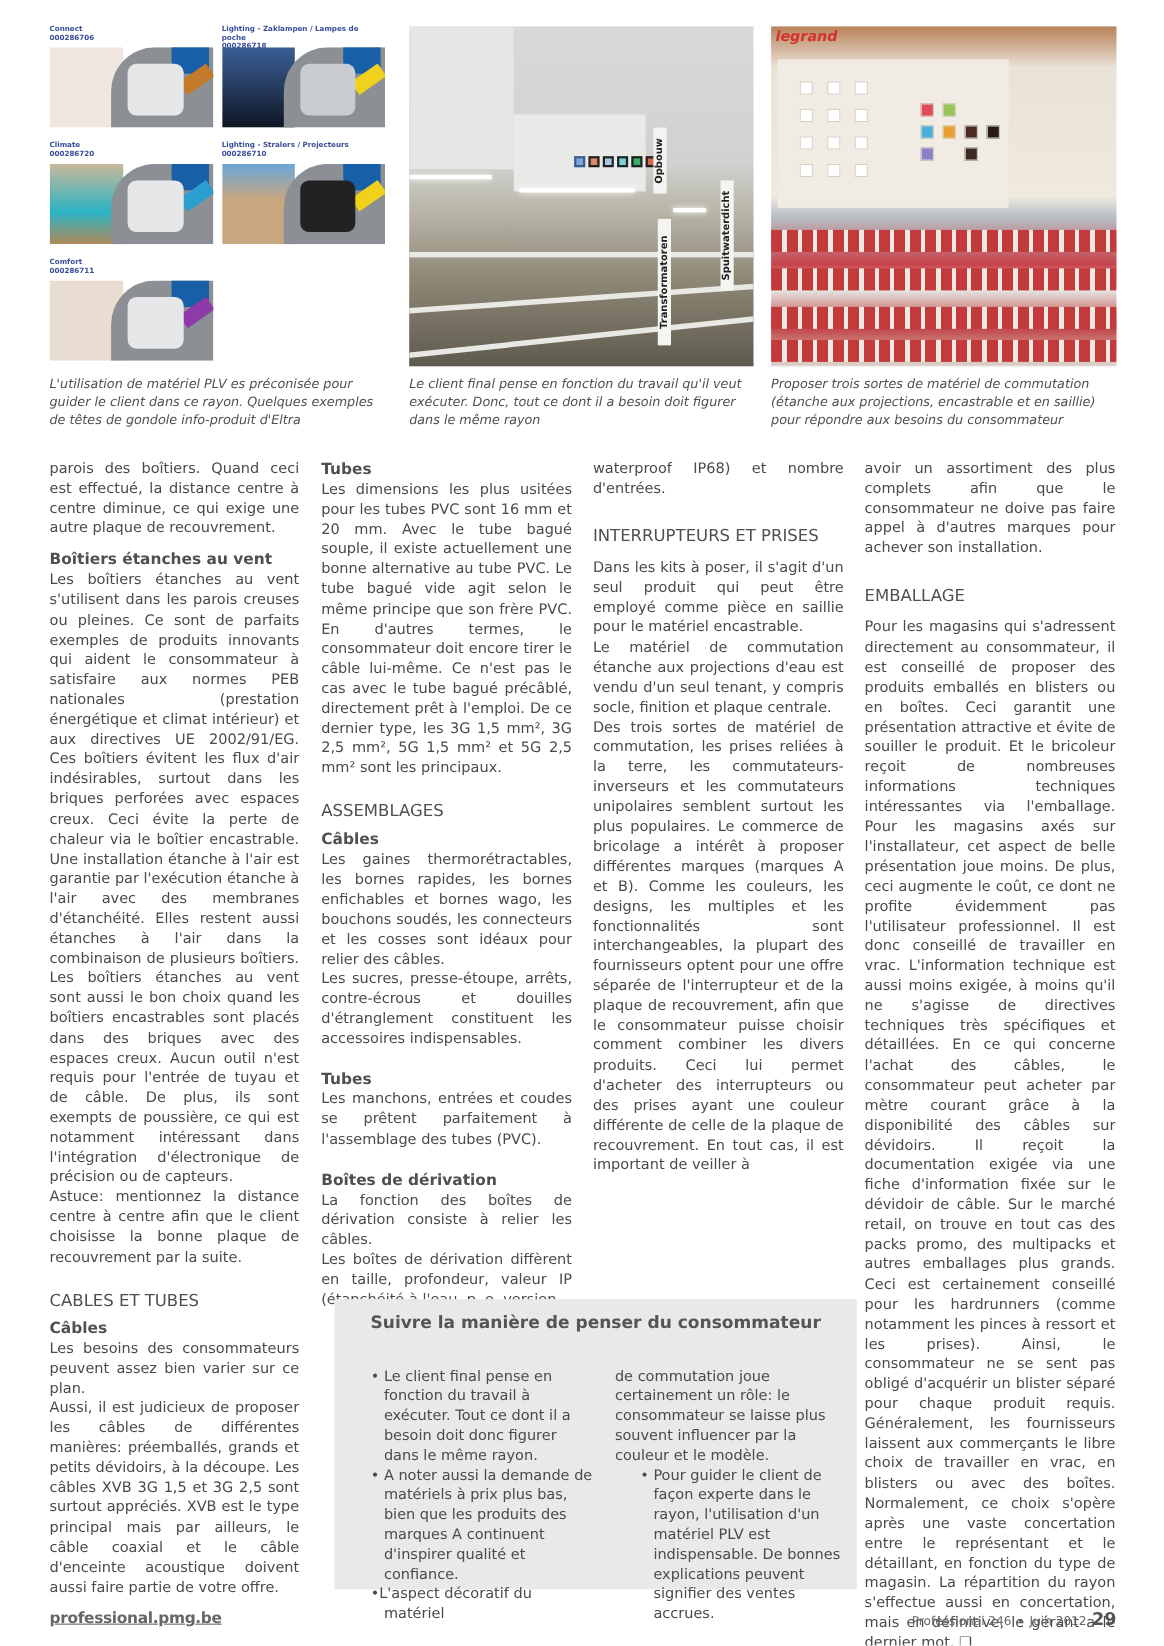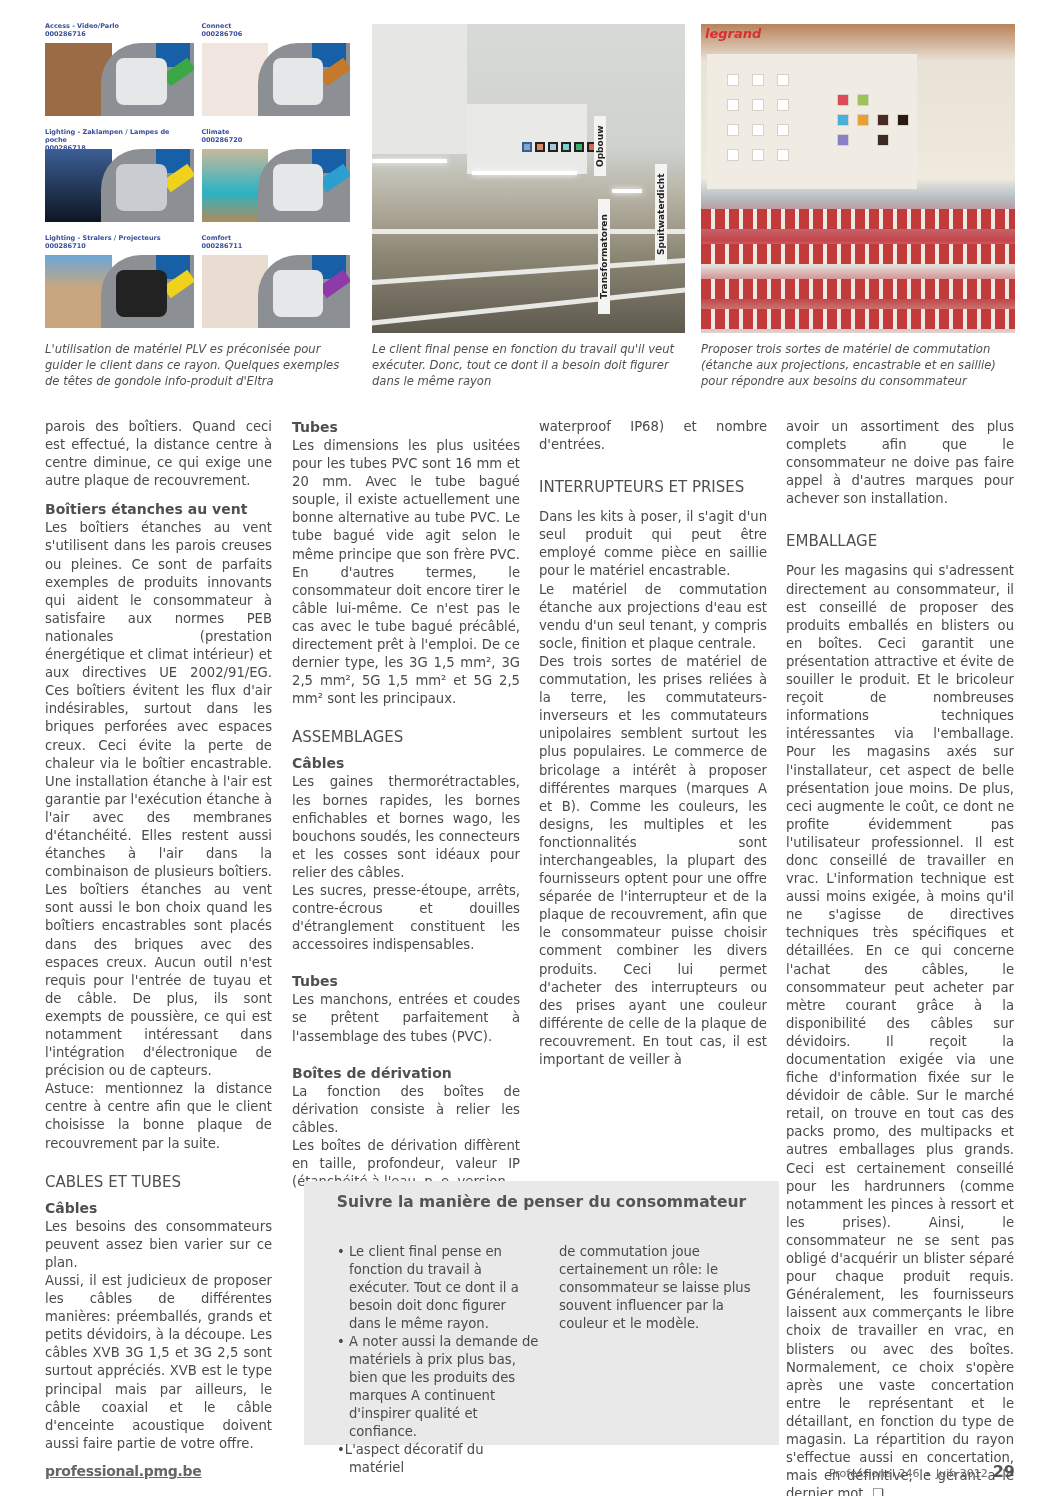--- a/index.html
+++ b/index.html
@@ -71,33 +71,20 @@
   
   .footer-left { position: absolute; left: 45px; top: 1463px; font-size: 14px; font-weight: bold; color: #666; text-decoration: underline; letter-spacing: -0.3px; }
   .footer-right { position: absolute; right: 43px; top: 1462px; font-size: 11px; color: #666; display: flex; align-items: baseline; gap: 5px; }
   .footer-right .pnum { font-size: 16px; font-weight: bold; color: #555; }
 </style>
 </head>
 <body>
 
 <div class="photo ph1">
   <div class="pgrid">
-    <div class="pcell">
-      <div class="plabel">
-          <div>Access - Video/Parlo</div>
-          <div>000286716</div>
-        </div>
-      <div class="pimg">
-          <div class="left" style="background:#9a6b44"></div>
-          <div class="right"></div>
-          <div class="tab"></div>
-          <div class="stripe" style="background:#3aa845"></div>
-          <div class="product"></div>
-        </div>
-    </div>
     <div class="pcell">
       <div class="plabel">
           <div>Connect</div>
           <div>000286706</div>
         </div>
       <div class="pimg">
           <div class="left" style="background:#f1e6df"></div>
           <div class="right"></div>
           <div class="tab"></div>
           <div class="stripe" style="background:#c47a2a"></div>
@@ -263,20 +250,21 @@
 
 <div class="box">
   <div class="box-title">Suivre la manière de penser du consommateur</div>
   <div class="box-col bc1">
     <div class="bullet"><span>•</span> <span>Le client final pense en fonction du travail à exécuter. Tout ce dont il a besoin doit donc figurer dans le même rayon.</span></div>
     <div class="bullet"><span>•</span> <span>A noter aussi la demande de matériels à prix plus bas, bien que les produits des marques A continuent d'inspirer qualité et confiance.</span></div>
     <div class="bullet"><span>•</span><span>L'aspect décoratif du matériel</span></div>
   </div>
   <div class="box-col bc2">
     <div>de commutation joue certainement un rôle: le consommateur se laisse plus souvent influencer par la couleur et le modèle.</div>
+    <div class="bullet"><span>•</span> <span>Pour guider le client de façon experte dans le rayon, l'utilisation d'un matériel PLV est indispensable. De bonnes explications peuvent signifier des ventes accrues.</span></div>
   </div>
 </div>
 
 <div class="footer-left">professional.pmg.be</div>
 <div class="footer-right">
   <span>Professional 246</span>
   <span>•</span>
   <span>Juin 2012</span>
   <span class="pnum">29</span>
 </div>

